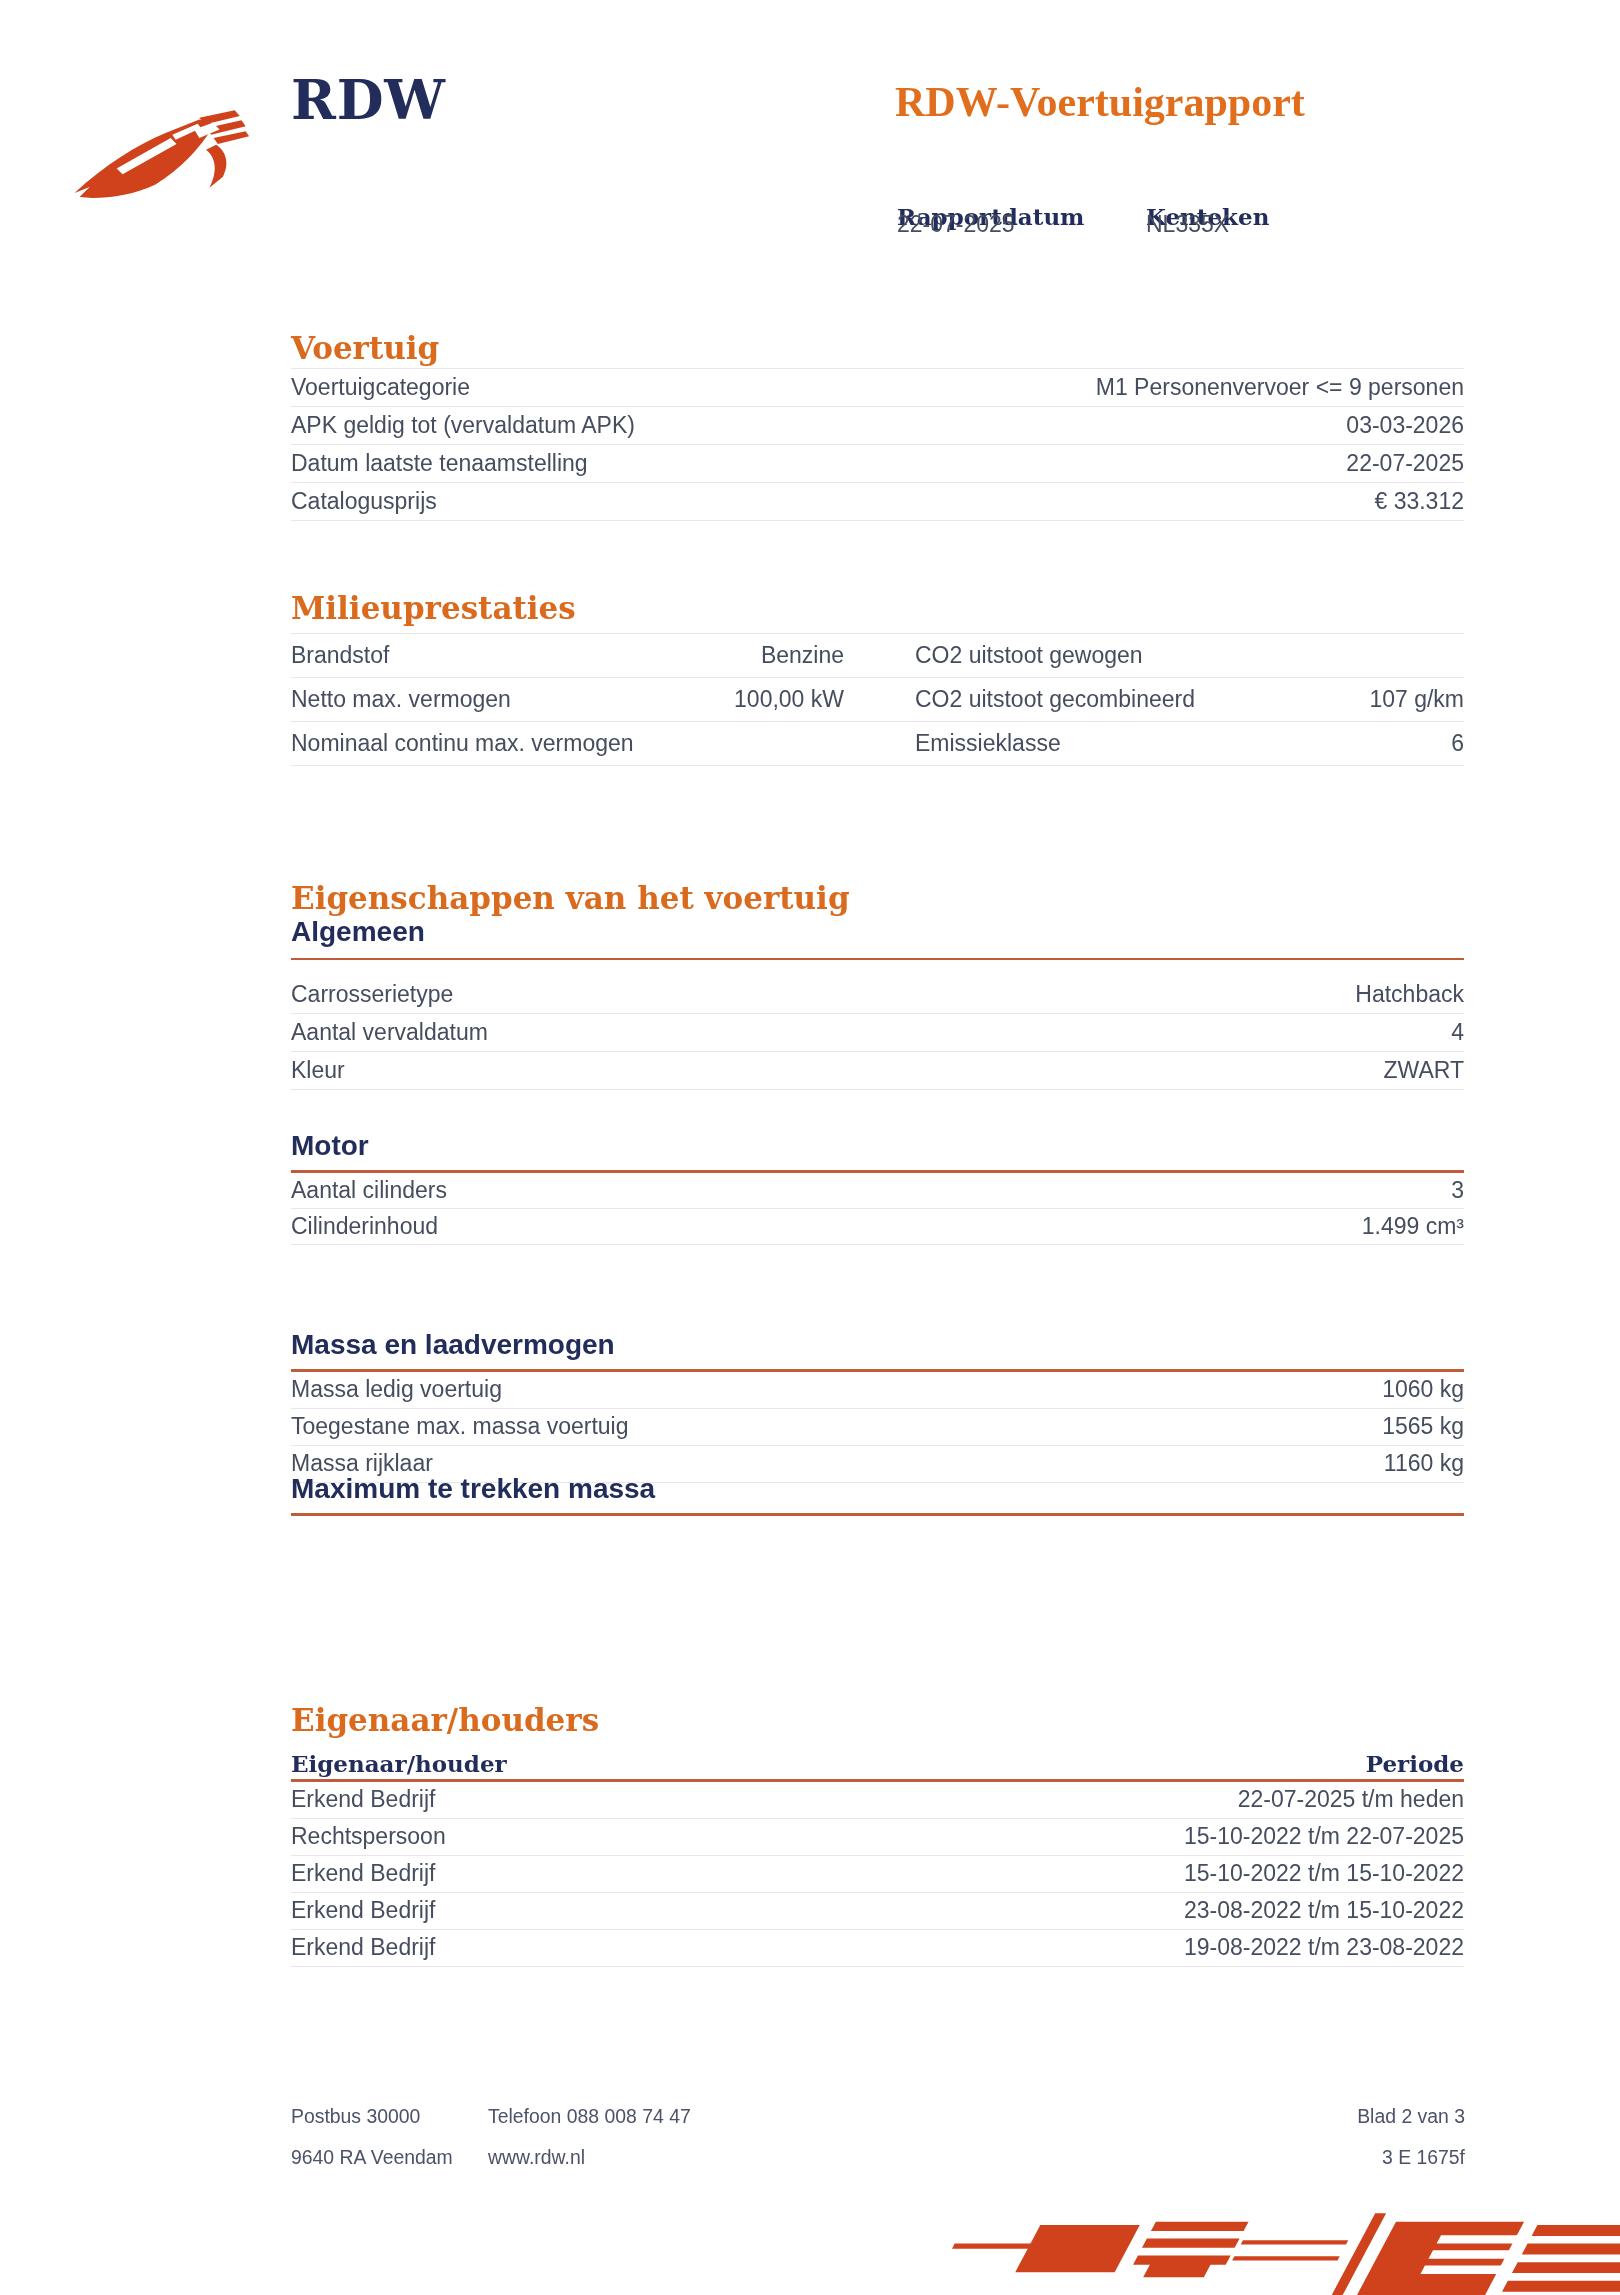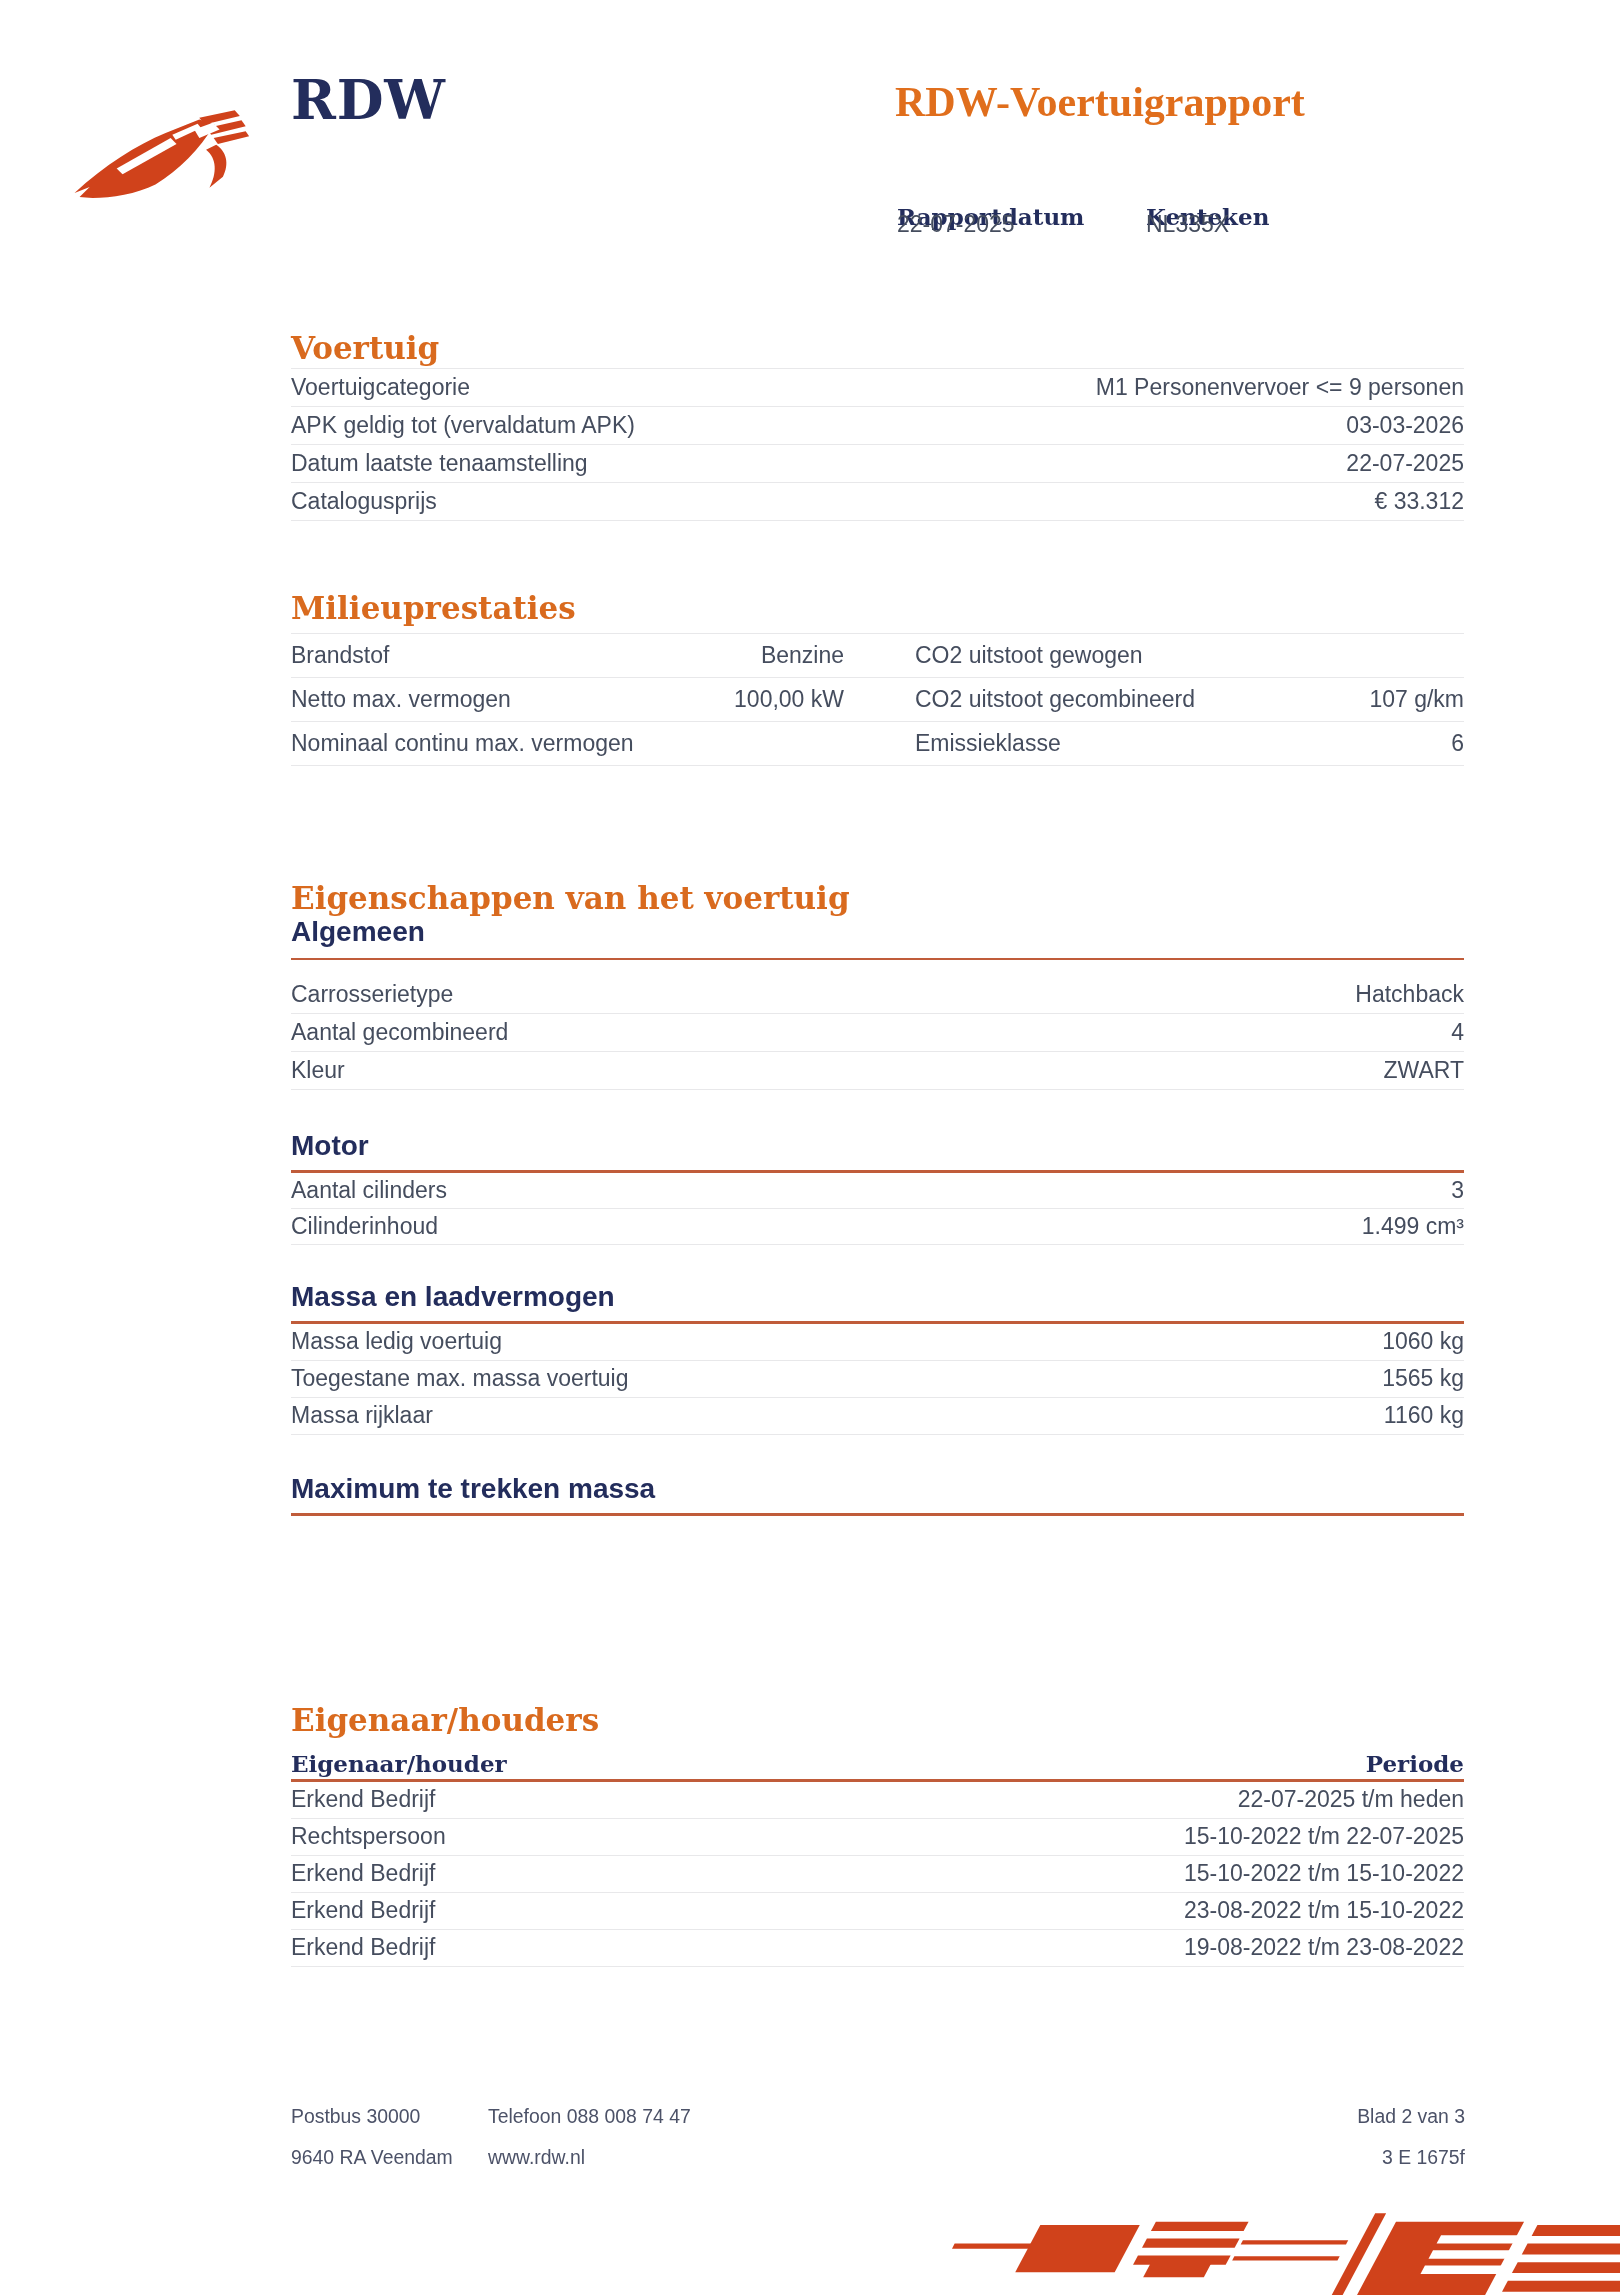--- a/index.html
+++ b/index.html
@@ -142,21 +142,21 @@
 
   <div class="sec" style="top:917px;">
     <div class="sub-heading">Algemeen</div>
     <div class="rule-orange" style="margin-top:10px;"></div>
     <div class="tbl" style="margin-top:16px;">
       <div class="row h45">
         <span class="lab">Carrosserietype</span>
         <span class="val">Hatchback</span>
       </div>
       <div class="row h45">
-        <span class="lab">Aantal gecombineerd</span>
+        <span class="lab">Aantal vervaldatum</span>
         <span class="val">4</span>
       </div>
       <div class="row h45">
         <span class="lab">Kleur</span>
         <span class="val">ZWART</span>
       </div>
     </div>
   </div>
 
   <div class="sec" style="top:1131px;">
@@ -167,21 +167,21 @@
         <span class="lab">Aantal cilinders</span>
         <span class="val">3</span>
       </div>
       <div class="row h43">
         <span class="lab">Cilinderinhoud</span>
         <span class="val">1.499 cm³</span>
       </div>
     </div>
   </div>
 
-  <div class="sec" style="top:1282px;">
+  <div class="sec" style="top:1330px;">
     <div class="sub-heading">Massa en laadvermogen</div>
     <div class="rule-orange" style="margin-top:8.4px;"></div>
     <div class="tbl">
       <div class="row h44">
         <span class="lab">Massa ledig voertuig</span>
         <span class="val">1060 kg</span>
       </div>
       <div class="row h44">
         <span class="lab">Toegestane max. massa voertuig</span>
         <span class="val">1565 kg</span>

